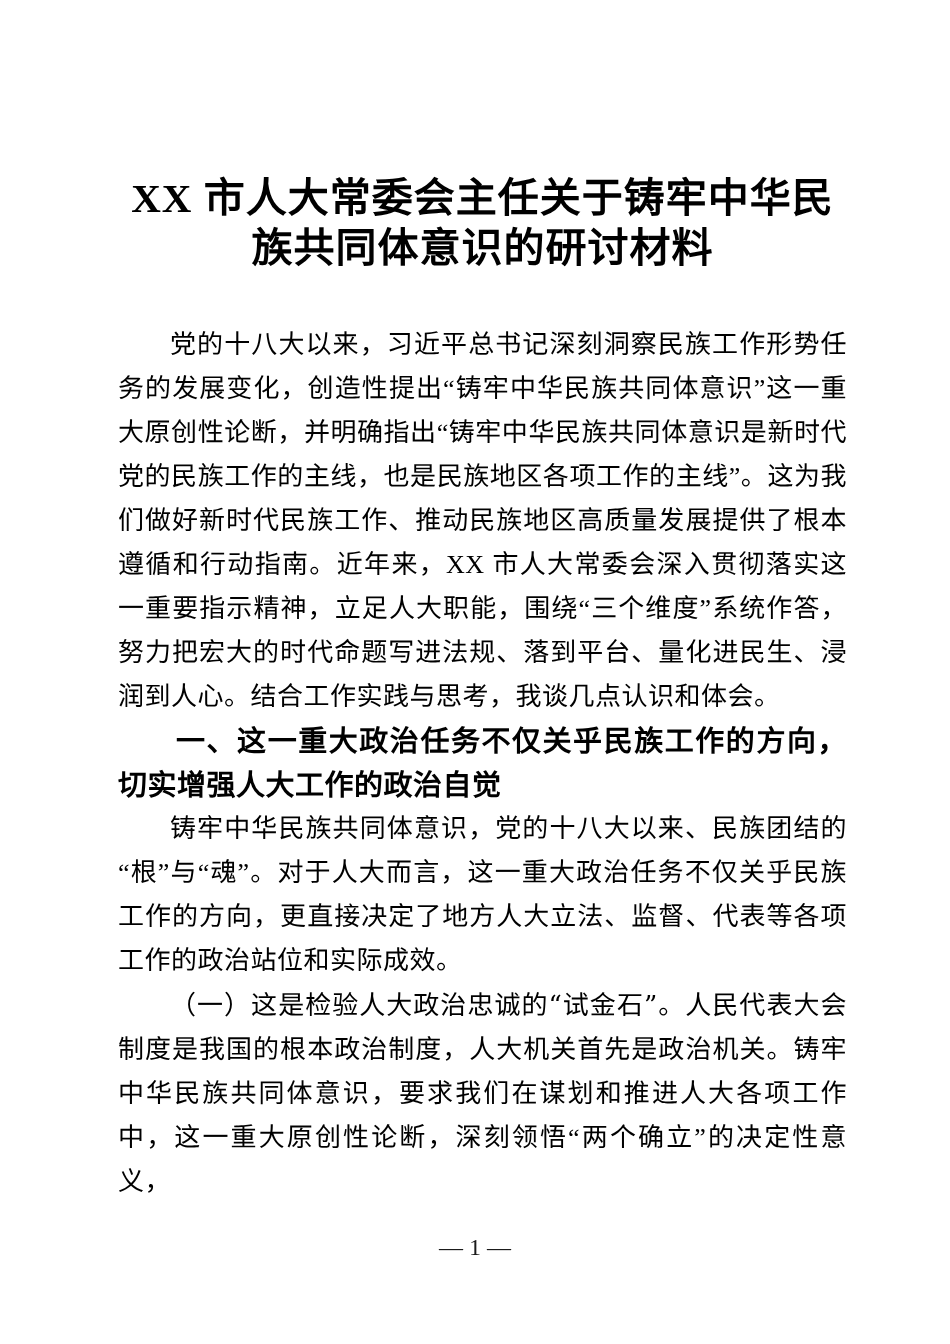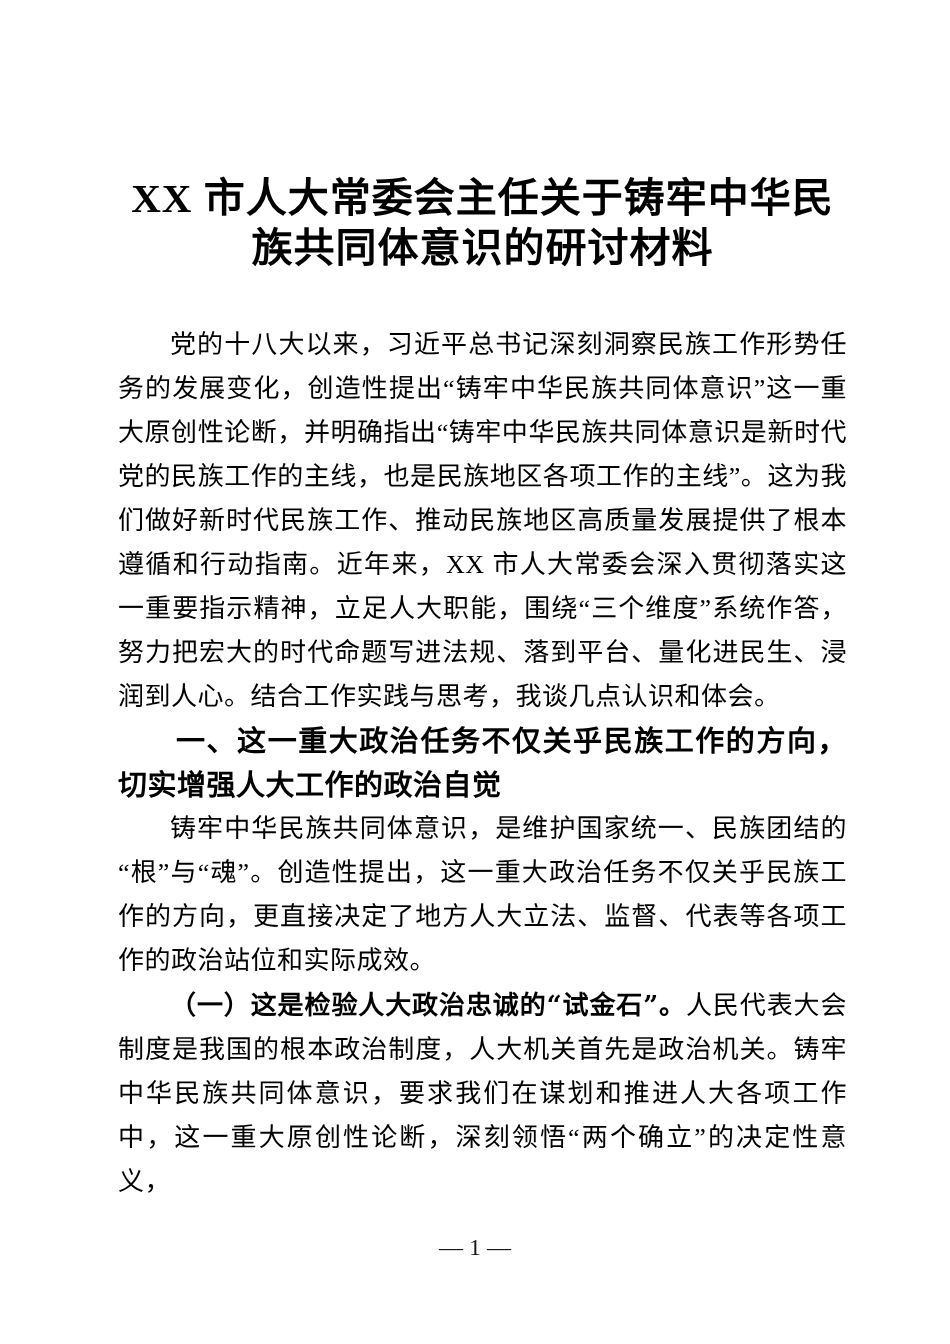--- a/index.html
+++ b/index.html
@@ -35,21 +35,20 @@
     font-weight: bold;
     font-size: 29px;
     line-height: 44px;
     text-align: justify;
     text-indent: 2em;
     letter-spacing: 0.5px;
   }
   .lead-emphasis {
     
     font-family: "DejaVu Serif", serif;
-    font-weight: bold;
   }
   .page-footer {
     position: absolute;
     top: 1232px;
     left: 0;
     width: 100%;
     text-align: center;
     font-size: 24px;
     line-height: 30px;
     color: #1a1a1a;
@@ -60,21 +59,21 @@
 <body>
 
 <div class="page">
 
   <h1 class="doc-title">XX 市人大常委会主任关于铸牢中华民族共同体意识的研讨材料</h1>
 
   <p class="para">党的十八大以来，习近平总书记深刻洞察民族工作形势任务的发展变化，创造性提出“铸牢中华民族共同体意识”这一重大原创性论断，并明确指出“铸牢中华民族共同体意识是新时代党的民族工作的主线，也是民族地区各项工作的主线”。这为我们做好新时代民族工作、推动民族地区高质量发展提供了根本遵循和行动指南。近年来，XX 市人大常委会深入贯彻落实这一重要指示精神，立足人大职能，围绕“三个维度”系统作答，努力把宏大的时代命题写进法规、落到平台、量化进民生、浸润到人心。结合工作实践与思考，我谈几点认识和体会。</p>
 
   <h2 class="section-heading">一、这一重大政治任务不仅关乎民族工作的方向，切实增强人大工作的政治自觉</h2>
 
-  <p class="para">铸牢中华民族共同体意识，是维护国家统一、民族团结的“根”与“魂”。创造性提出，这一重大政治任务不仅关乎民族工作的方向，更直接决定了地方人大立法、监督、代表等各项工作的政治站位和实际成效。</p>
+  <p class="para">铸牢中华民族共同体意识，党的十八大以来、民族团结的“根”与“魂”。对于人大而言，这一重大政治任务不仅关乎民族工作的方向，更直接决定了地方人大立法、监督、代表等各项工作的政治站位和实际成效。</p>
 
   <p class="para"><span class="lead-emphasis">（一）这是检验人大政治忠诚的“试金石”。</span><span>人民代表大会制度是我国的根本政治制度，人大机关首先是政治机关。铸牢中华民族共同体意识，要求我们在谋划和推进人大各项工作中，这一重大原创性论断，深刻领悟“两个确立”的决定性意义，</span></p>
 
   <div class="page-footer">
     <span>— 1 —</span>
   </div>
 
 </div>
 
 </body></html>

